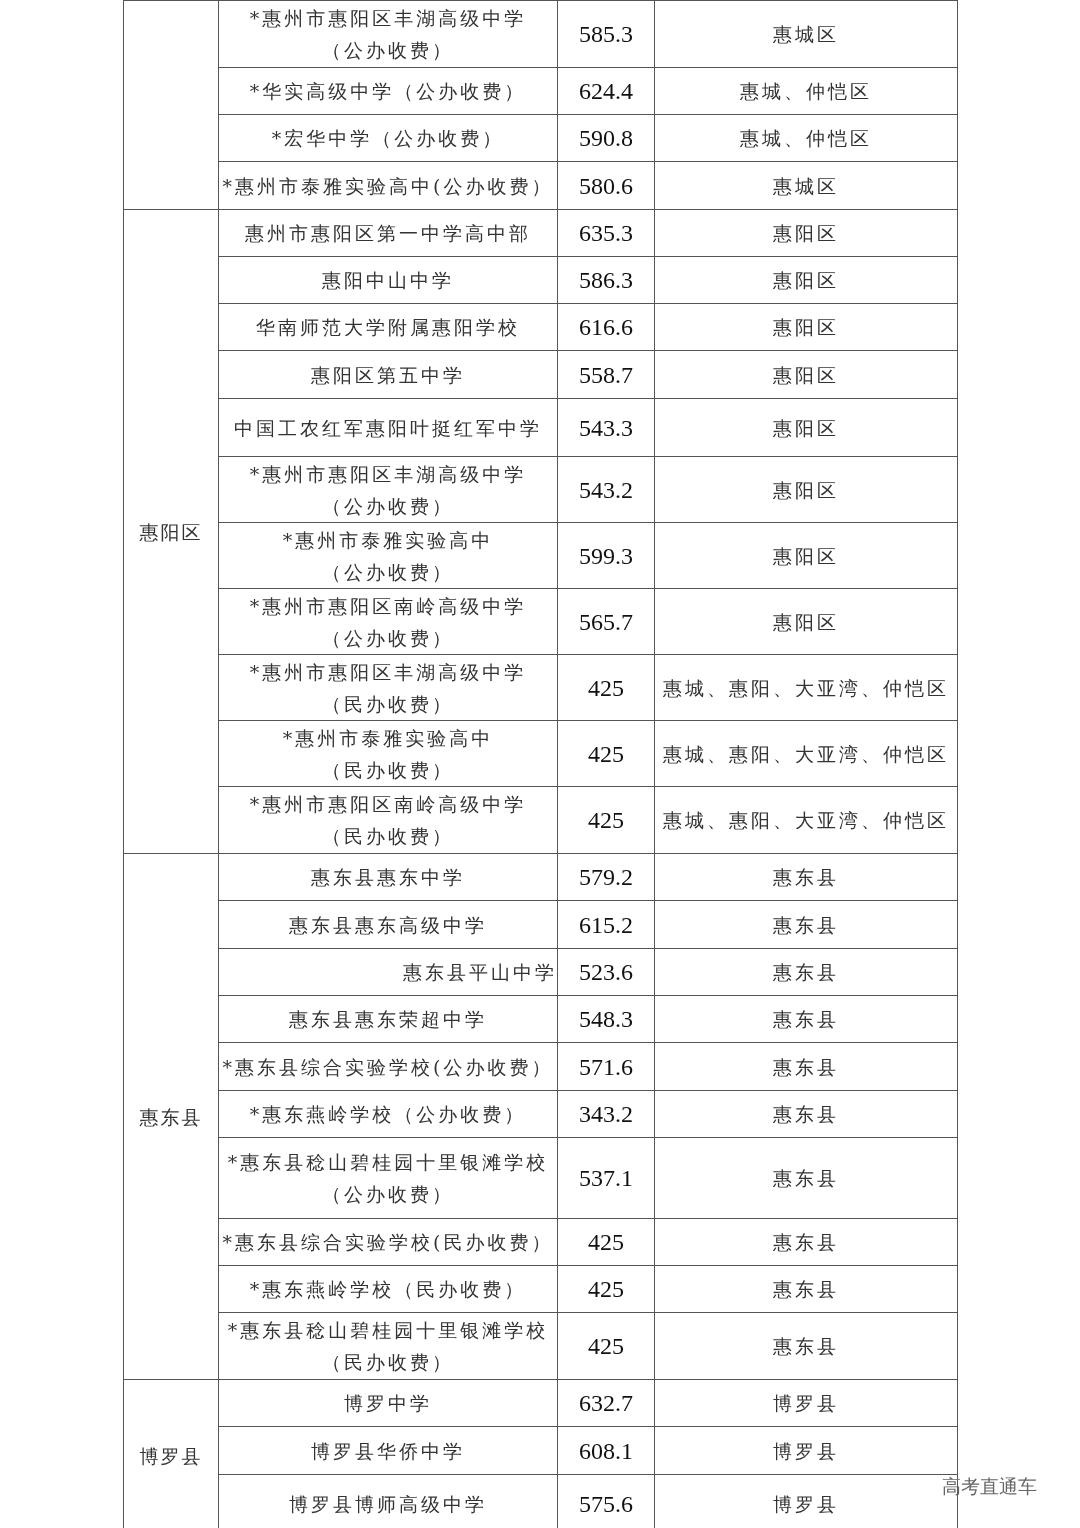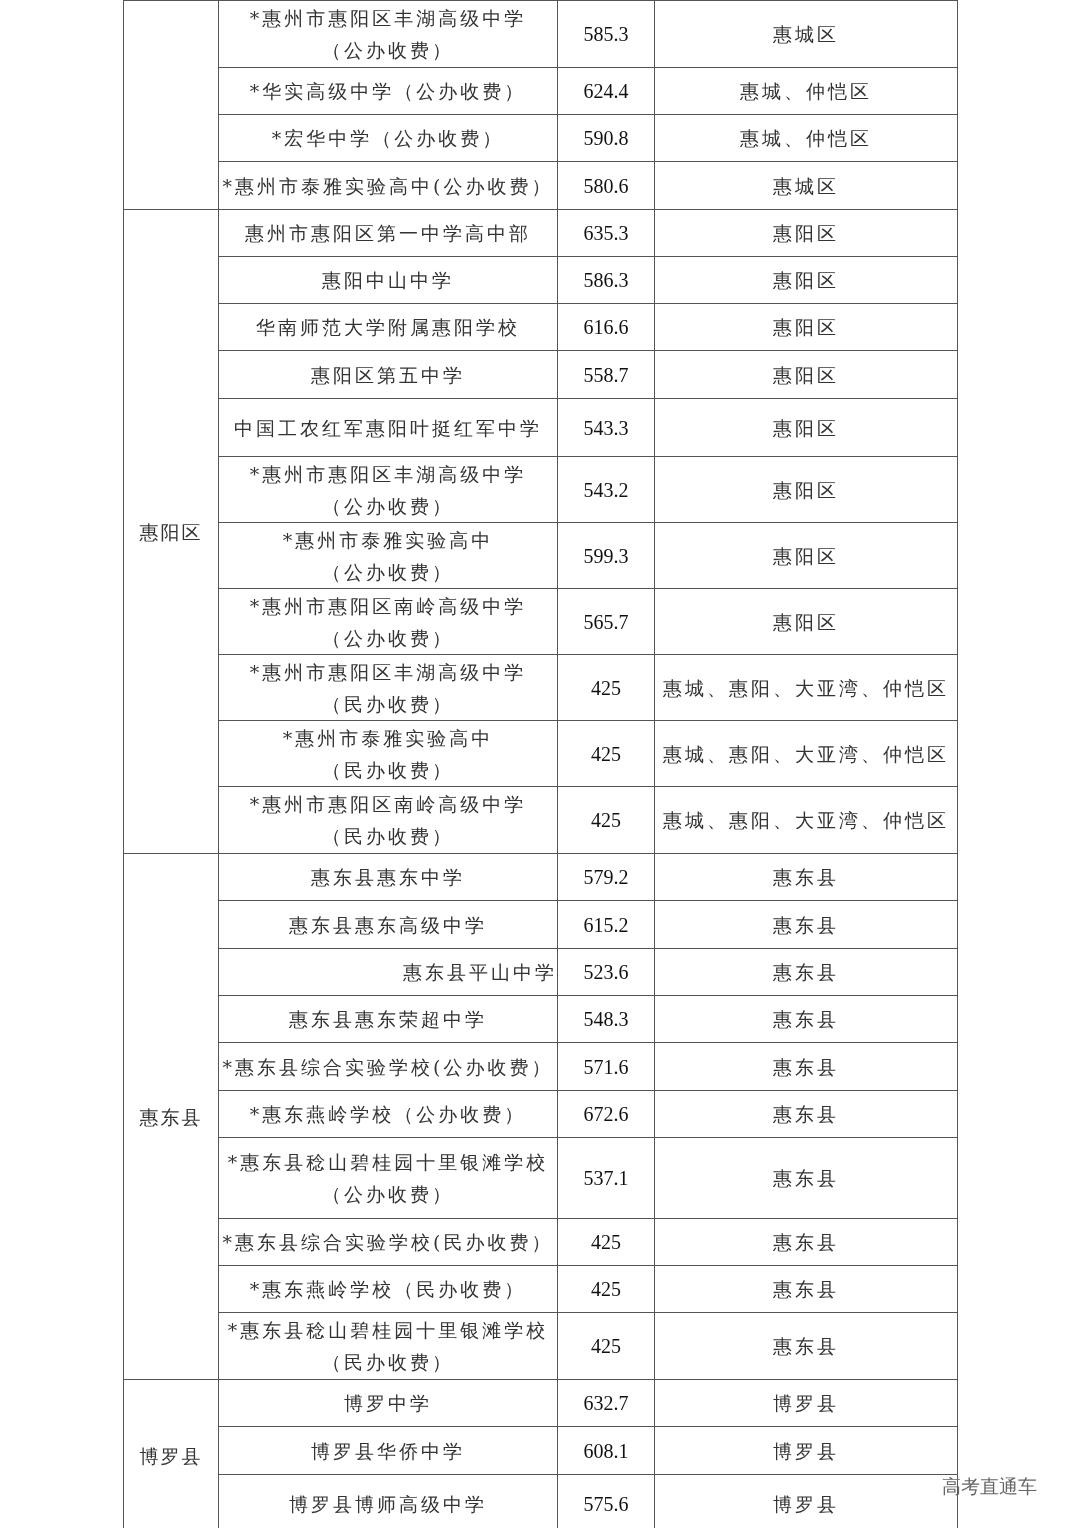--- a/index.html
+++ b/index.html
@@ -1,21 +1,21 @@
 <!DOCTYPE html>
 <html><head>
 <meta charset="utf-8">
 <style>
   html, body { margin:0; padding:0; background:#ffffff; }
   body { width:1080px; height:1528px; position:relative; overflow:hidden;
          font-family:"DejaVu Serif","Liberation Serif",serif; color:#333; }
   #tbl { position:absolute; left:123px; top:0px; border-collapse:collapse; table-layout:fixed; }
   #tbl td { border:1.5px solid #555; padding:0; text-align:center; vertical-align:middle;
             font-size:19px; letter-spacing:3px; line-height:32px; }
-  #tbl td.num { font-family:"Liberation Serif","DejaVu Serif",serif; font-size:20px; letter-spacing:0; color:#111; }
+  #tbl td.num { font-family:"Liberation Serif","DejaVu Serif",serif; font-size:24px; letter-spacing:0; color:#111; }
   #tbl td.grp { letter-spacing:2px; }
   .watermark { position:absolute; left:942px; top:1474px; font-family:"DejaVu Sans","Liberation Sans",sans-serif;
                font-size:19px; color:#666; letter-spacing:0; }
 </style>
 </head>
 <body>
 
 <table id="tbl">
   <colgroup>
     <col style="width:95px">
@@ -129,21 +129,21 @@
         <td class="num" style="white-space: pre-line;">548.3</td>
         <td style="white-space: pre-line;">惠东县</td>
       </tr>
       <tr style="height: 48px;">
         <td style="white-space: pre-line;">*惠东县综合实验学校(公办收费）</td>
         <td class="num" style="white-space: pre-line;">571.6</td>
         <td style="white-space: pre-line;">惠东县</td>
       </tr>
       <tr style="height: 47px;">
         <td style="white-space: pre-line;">*惠东燕岭学校（公办收费）</td>
-        <td class="num" style="white-space: pre-line;">672.6</td>
+        <td class="num" style="white-space: pre-line;">343.2</td>
         <td style="white-space: pre-line;">惠东县</td>
       </tr>
       <tr style="height: 81px;">
         <td style="white-space: pre-line;">*惠东县稔山碧桂园十里银滩学校
 （公办收费）</td>
         <td class="num" style="white-space: pre-line;">537.1</td>
         <td style="white-space: pre-line;">惠东县</td>
       </tr>
       <tr style="height: 47px; margin-top: 44px;">
         <td style="white-space: pre-line;">*惠东县综合实验学校(民办收费）</td>

